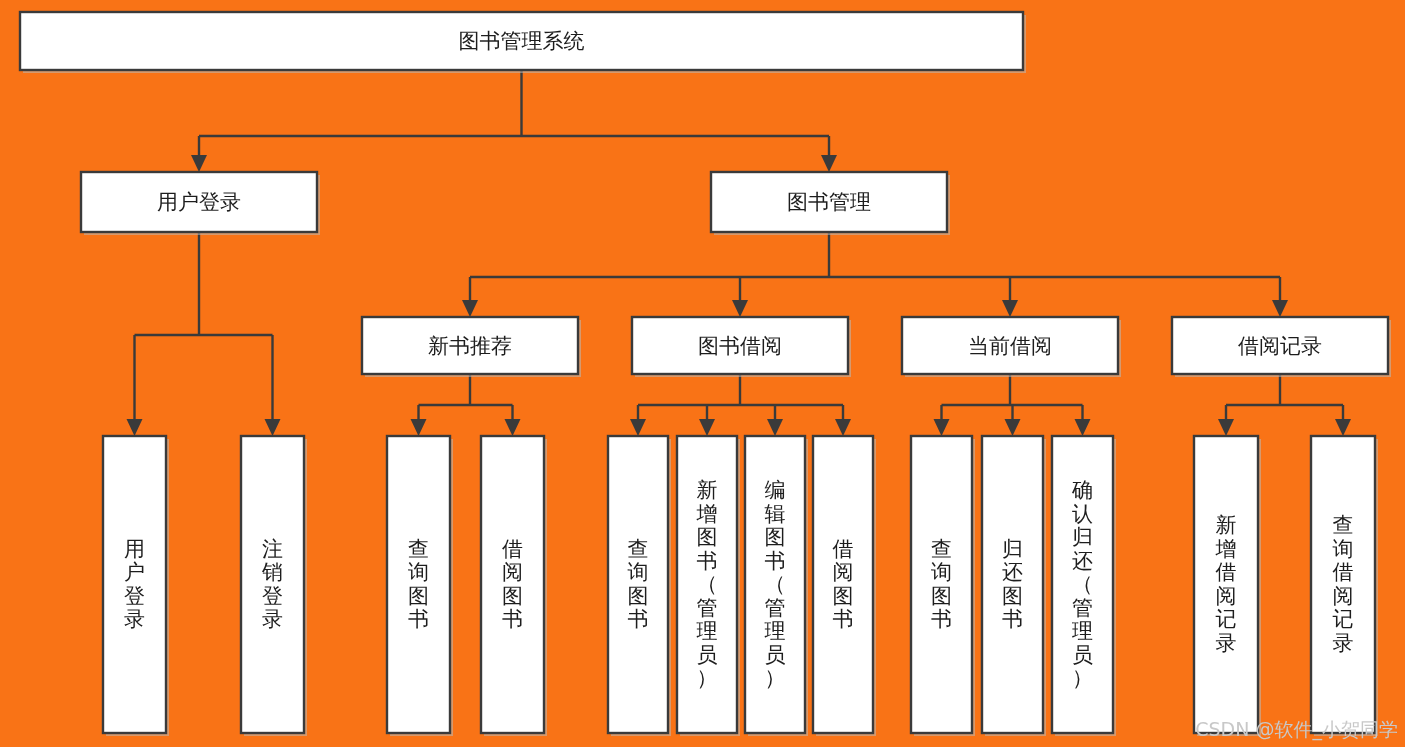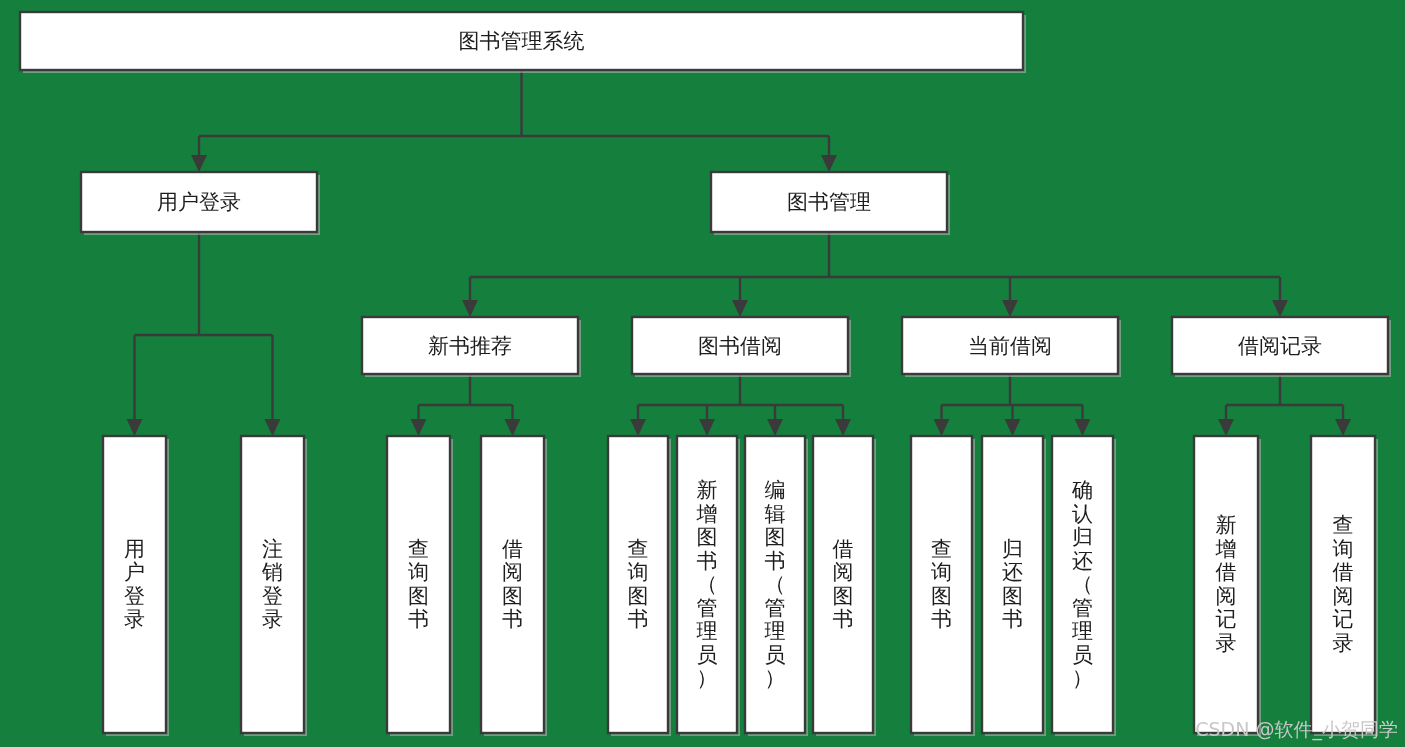--- a/index.html
+++ b/index.html
@@ -11,21 +11,21 @@
   body {
     width: 1405px;
     height: 747px;
     overflow: hidden;
     font-family: "DejaVu Sans", "Liberation Sans", sans-serif;
   }
   #diagram-root {
     position: relative;
     width: 1405px;
     height: 747px;
-    background: #15803d;
+    background: #f97316;
   }
   svg#diagram-canvas {
     position: absolute;
     left: 0;
     top: 0;
     width: 1405px;
     height: 747px;
     display: block;
   }
   .node-box {

